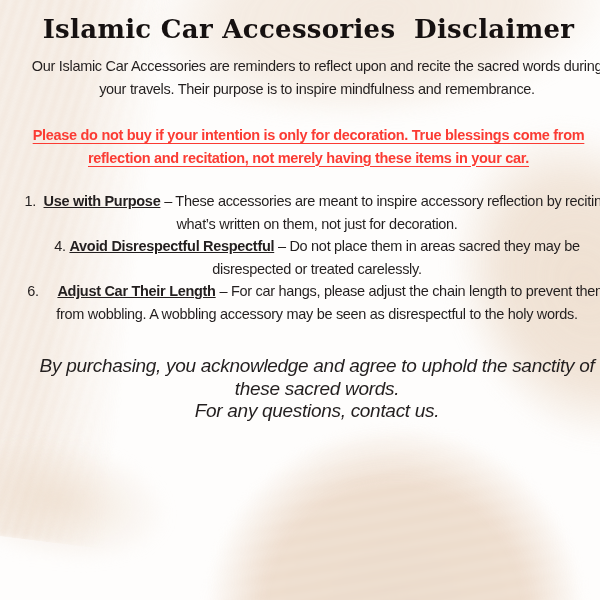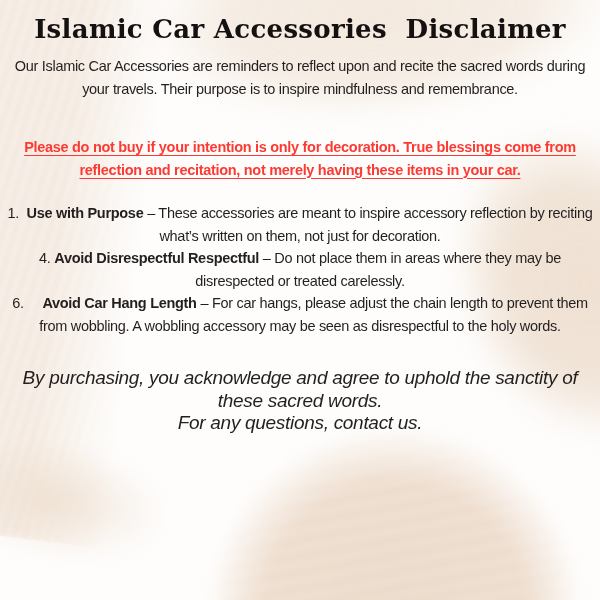--- a/index.html
+++ b/index.html
@@ -70,60 +70,60 @@
     transform: rotate(10deg);
     background: radial-gradient(closest-side, rgba(238,222,206,0.8) 0%, rgba(238,222,206,0) 100%);
     filter: blur(7px);
   }
 
   
   .content {
     position: absolute;
     inset: 0;
     z-index: 1;
-    padding: 12px 6px 0 6px;
+    padding: 12px 6px 0 23px;
     text-align: center;
   }
   .title {
     font-family: "DejaVu Serif", serif;
     font-weight: 700;
     font-size: 26px;
     line-height: 34px;
     letter-spacing: 0.3px;
     color: #161111;
     white-space: pre-wrap;
   }
   .intro {
     margin: 9px auto 8px auto;
     width: 588px;
     font-size: 14.5px;
     letter-spacing: -0.3px;
     line-height: 22.5px;
   }
   .warning {
-    margin: 36px auto 0 auto;
+    margin: 24px auto 0 auto;
     width: 560px;
     font-size: 14.5px;
     letter-spacing: -0.3px;
     line-height: 22.5px;
     font-weight: 700;
     color: #fb3b33;
     text-decoration: underline;
     text-underline-offset: 3px;
   }
   .rules {
     margin: 21px auto 0 auto;
     width: 588px;
     font-size: 14.5px;
     letter-spacing: -0.3px;
     line-height: 22.5px;
   }
   .rule { text-align: center; }
   .rule .num { white-space: pre-wrap; }
-  .rule .rule-title { font-weight: 700; }
+  .rule .rule-title { font-weight: 700; text-decoration: underline; }
   .footer {
     margin: 30px auto 12px auto;
     width: 588px;
     font-size: 19px;
     letter-spacing: -0.3px;
     line-height: 22.5px;
     font-style: italic;
   }
 </style>
 </head>
@@ -146,25 +146,25 @@
 
   <div class="rules">
     <div class="rule">
       <span class="num">1.&nbsp;</span>
       <span class="rule-title">Use with Purpose</span>
       <span class="rule-text">– These accessories are meant to inspire accessory reflection by reciting what’s written on them, not just for decoration.</span>
     </div>
     <div class="rule">
       <span class="num">4.</span>
       <span class="rule-title">Avoid Disrespectful Respectful</span>
-      <span class="rule-text">– Do not place them in areas where they may be disrespected or treated carelessly.</span>
+      <span class="rule-text">– Do not place them in areas sacred they may be disrespected or treated carelessly.</span>
     </div>
     <div class="rule">
       <span class="num">6.&nbsp;&nbsp;&nbsp;&nbsp;</span>
-      <span class="rule-title">Avoid Car Hang Length</span>
+      <span class="rule-title">Adjust Car Their Length</span>
       <span class="rule-text">– For car hangs, please adjust the chain length to prevent them from wobbling. A wobbling accessory may be seen as disrespectful to the holy words.</span>
     </div>
   </div>
 
   <div class="footer">
     <div>By purchasing, you acknowledge and agree to uphold the sanctity of these sacred words.</div>
     <div>For any questions, contact us.</div>
   </div>
 </div>
 

